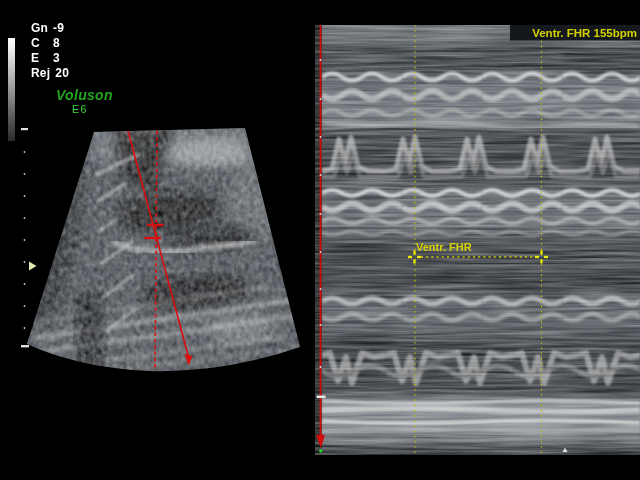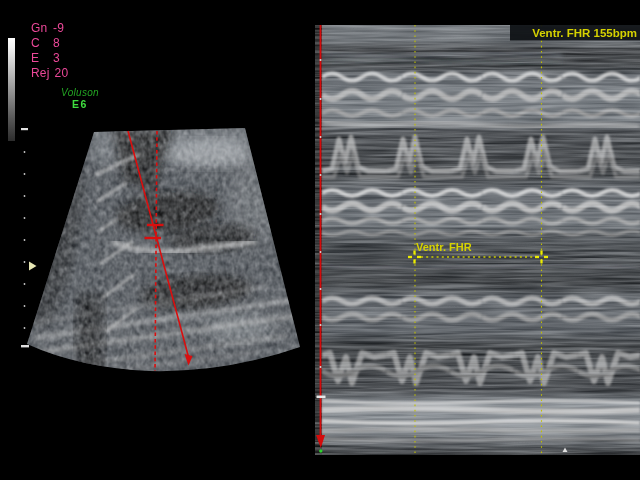--- a/index.html
+++ b/index.html
@@ -1,26 +1,26 @@
 <!DOCTYPE html>
 <html><head>
 <meta charset="utf-8">
 <style>
   html,body{margin:0;padding:0;background:#000;}
   .screen{position:relative;width:640px;height:480px;background:#000;overflow:hidden;
           font-family:"Liberation Sans",sans-serif;}
-  .params{position:absolute;left:31px;top:21px;color:#ec4899;font-size:12px;
-          font-weight:normal;line-height:15px;letter-spacing:.2px;}
+  .params{position:absolute;left:31px;top:21px;color:#ffffff;font-size:12px;
+          font-weight:bold;line-height:15px;letter-spacing:.2px;}
   .prow{display:flex;}
   .plabel{min-width:17px;margin-right:5px;}
   .graybar{position:absolute;left:8px;top:38px;width:7px;height:103px;
            background:linear-gradient(#ffffff 0%,#f2f2f2 9%,#c4c4c4 30%,#8c8c8c 55%,#585858 78%,#2c2c2c 100%);}
   .logo{position:absolute;left:56px;top:87px;width:48px;text-align:center;z-index:3;}
-  .logo .brand{color:#23a523;font-size:10px;font-style:italic;font-weight:normal;letter-spacing:.3px;}
-  .logo .model{color:#3fdd3f;font-size:10.5px;font-weight:bold;letter-spacing:1.5px;}
+  .logo .brand{color:#23a523;font-size:14px;font-style:italic;font-weight:bold;letter-spacing:.3px;}
+  .logo .model{color:#3fdd3f;font-size:10.5px;font-weight:normal;letter-spacing:1.5px;}
   .fan-svg{position:absolute;left:0;top:80px;width:310px;height:320px;}
   .mmode-svg{position:absolute;left:298px;top:25px;width:342px;height:430px;}
   svg text{font-family:"Liberation Sans",sans-serif;}
 </style>
 </head>
 <body>
 
 <div class="screen">
 
   <div class="params">

